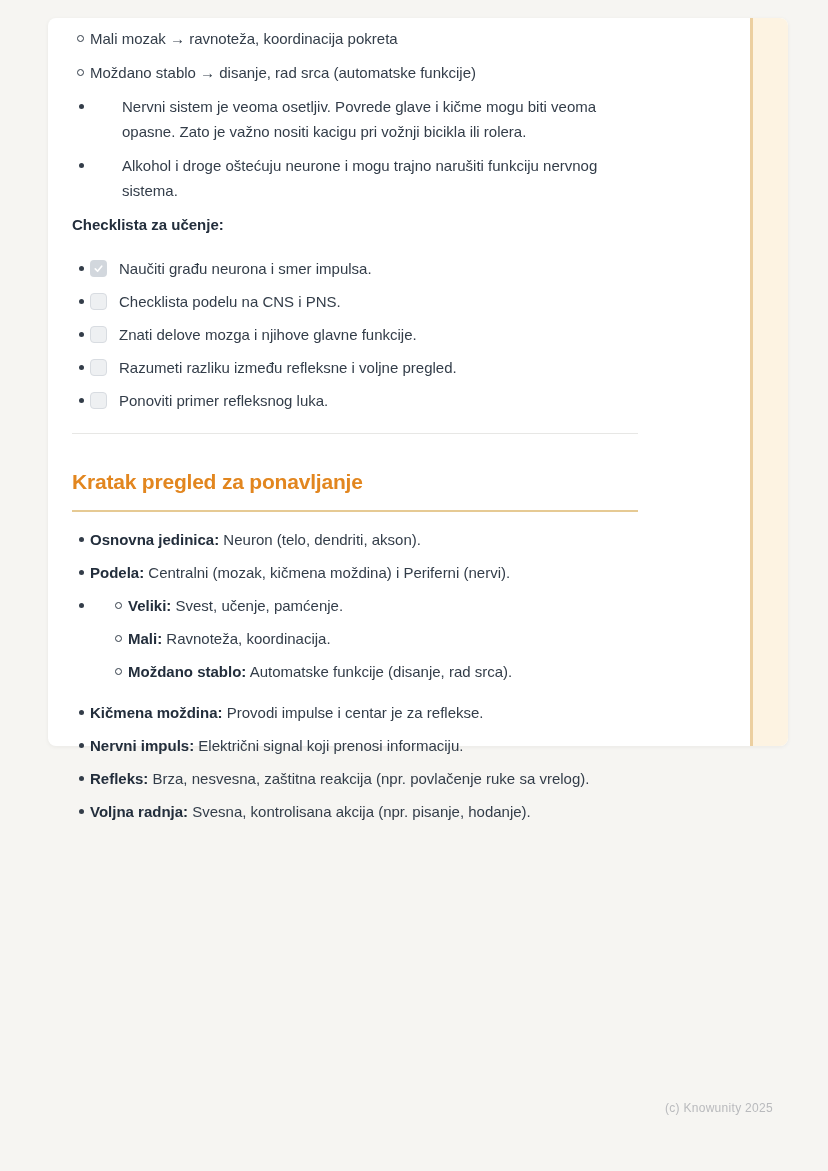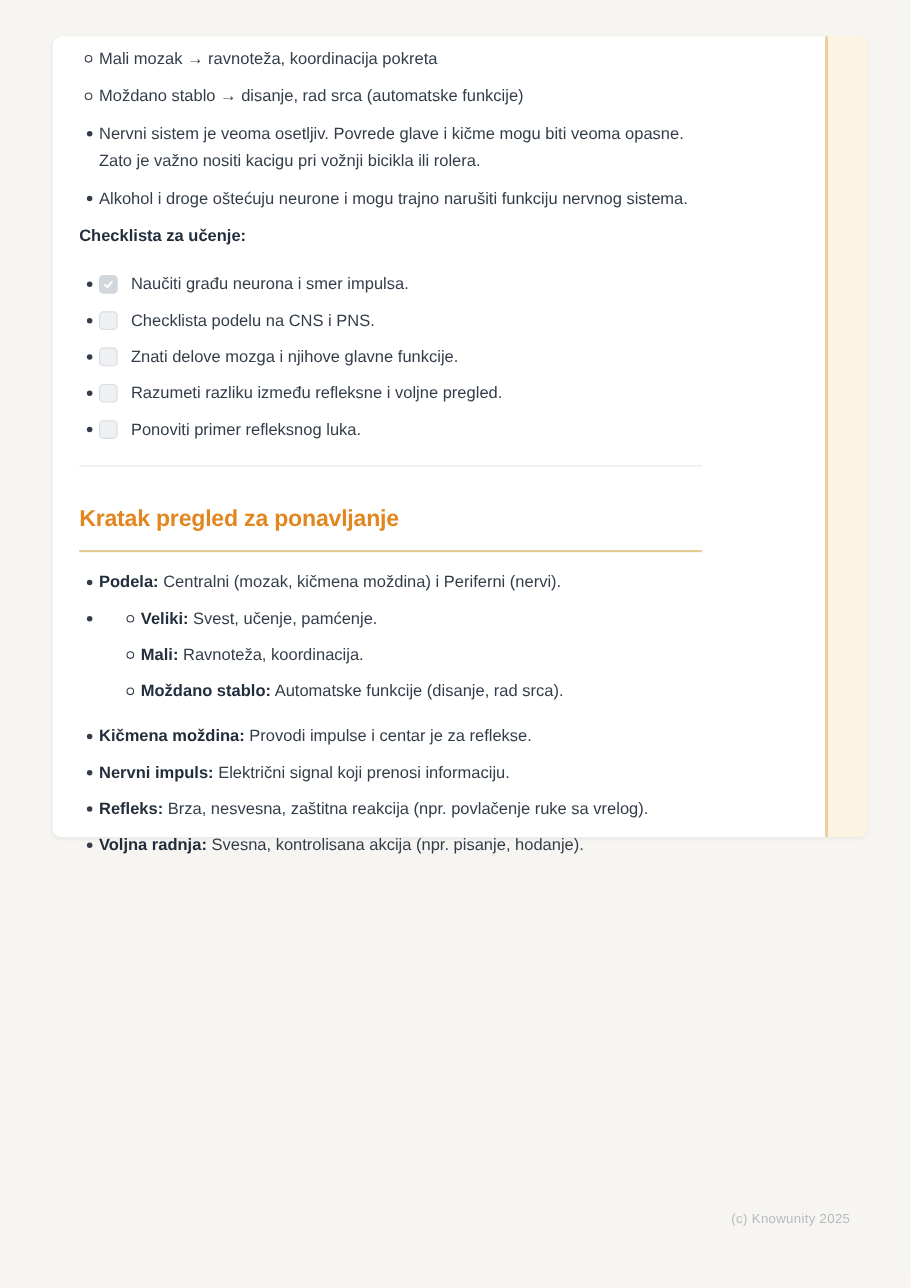--- a/index.html
+++ b/index.html
@@ -6,21 +6,21 @@
   * { margin:0; padding:0; box-sizing:border-box; }
   html,body { width:828px; height:1171px; }
   body {
     position:relative;
     background: var(--page-bg, #f6f5f2);
     font-family:"Liberation Sans","DejaVu Sans",sans-serif;
     color: var(--text, #333d49);
     overflow:hidden;
   }
   .card {
-    position:absolute; left:48px; top:33px;
+    position:absolute; left:48px; top:18px;
     width:740px; height:728px;
     background: var(--card-bg, #ffffff);
     border-radius:8px;
     box-shadow:0 1px 4px rgba(40,40,40,0.06);
   }
   .strip {
     position:absolute; top:0; right:0; bottom:0; width:38px;
     background: var(--strip-fill, #fdf3e2);
     border-left:3px solid var(--strip-edge, #eccfa0);
     border-radius:0 8px 8px 0;
@@ -39,21 +39,21 @@
     background: var(--text, #333d49);
   }
   .marker .ring {
     position:absolute; left:5px; top:9px;
     width:7px; height:7px; border-radius:50%;
     border:1.5px solid var(--text, #333d49);
     background:transparent;
   }
   ul.sub-top li { margin-bottom:9px; }
   ul.main-top { margin-top:5px; }
-  ul.main-top li { margin-bottom:9px; }
+  ul.main-top li { margin-bottom:9px;gap:32px; }
   .check-title { margin-top:2px; font-weight:bold; color:var(--bold-text,#232e3c); }
   ul.checklist { margin-top:19px; }
   ul.checklist li { margin-bottom:8px; }
   .checkbox {
     flex:0 0 17px; width:17px; height:17px; margin:4px 12px 0 0;
     border-radius:4px;
     background: var(--checkbox-unchecked-bg, #eef0f2);
     border:1px solid var(--checkbox-border, #d8dce1);
     display:flex; align-items:center; justify-content:center;
   }
@@ -166,20 +166,28 @@
           <div class="li-text">Ponoviti primer refleksnog luka.</div>
         </li>
       </ul>
 
     <hr class="divider">
 
     <h1 class="heading">Kratak pregled za ponavljanje</h1>
     <div class="heading-rule"></div>
 
     <ul class="list summary">
+        <li class="row">
+          <span class="marker">
+            <span class="dot"></span>
+          </span>
+          <div class="li-text">
+            <div class="li-text"><strong>Osnovna jedinica:</strong><span> Neuron (telo, dendriti, akson).</span></div>
+          </div>
+        </li>
         <li class="row">
           <span class="marker">
             <span class="dot"></span>
           </span>
           <div class="li-text">
             <div class="li-text"><strong>Podela:</strong><span> Centralni (mozak, kičmena moždina) i Periferni (nervi).</span></div>
           </div>
         </li>
         <li class="row">
           <span class="marker">

